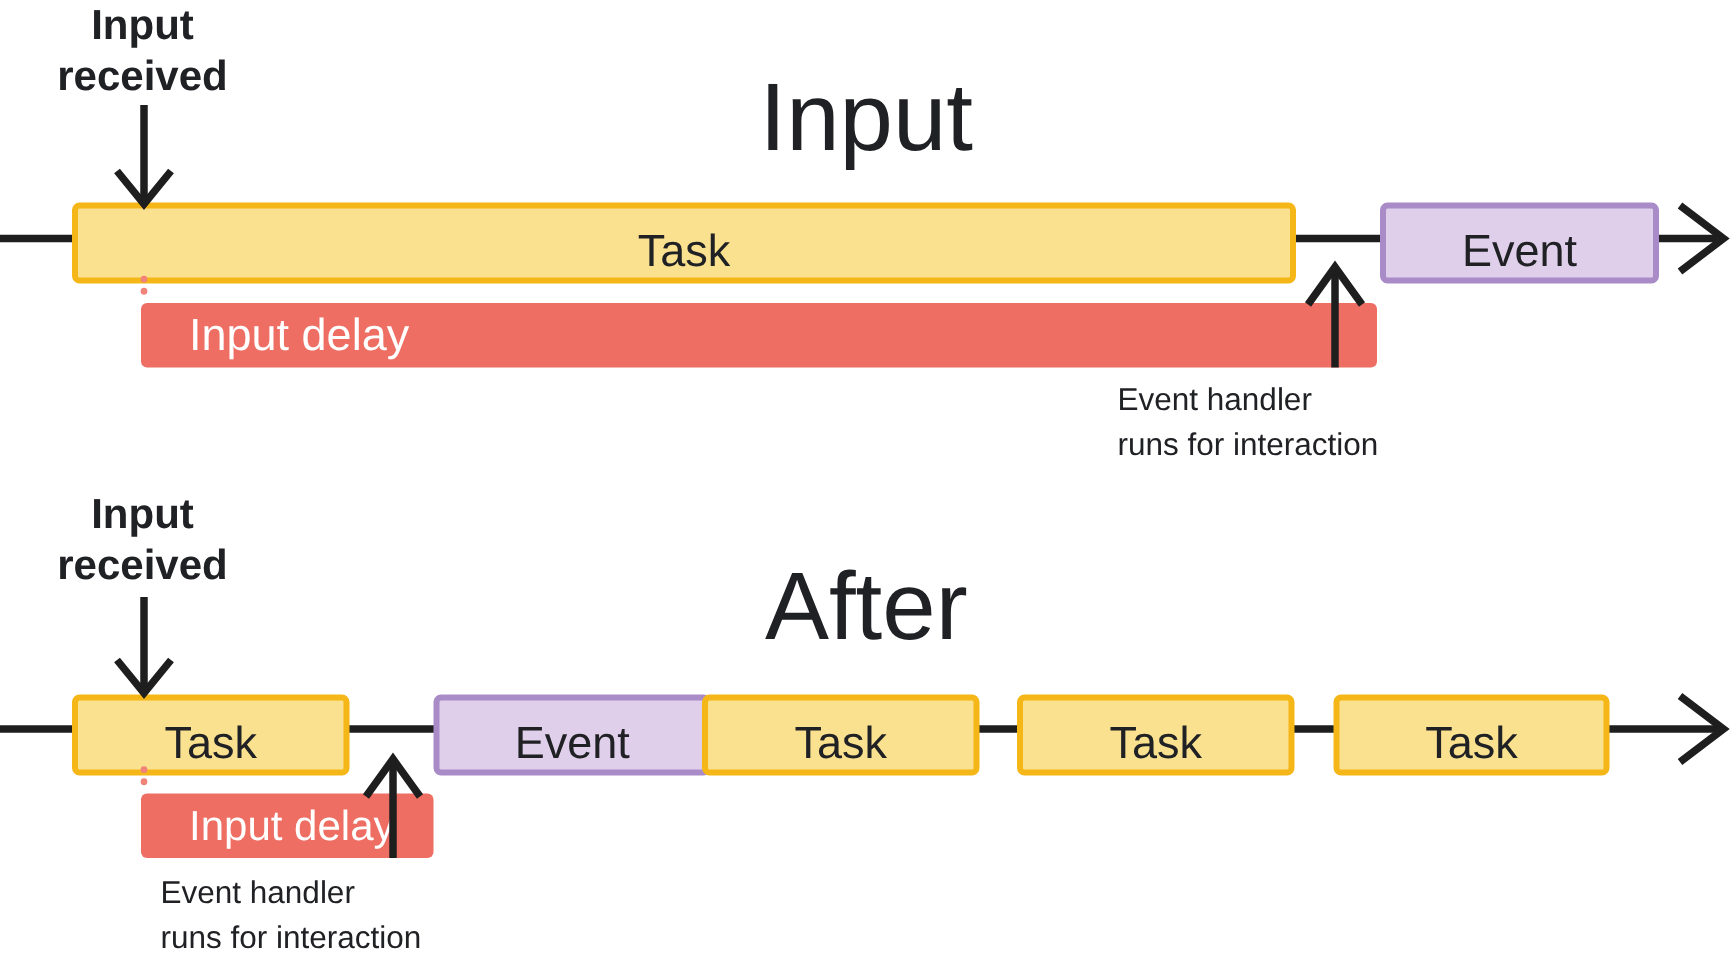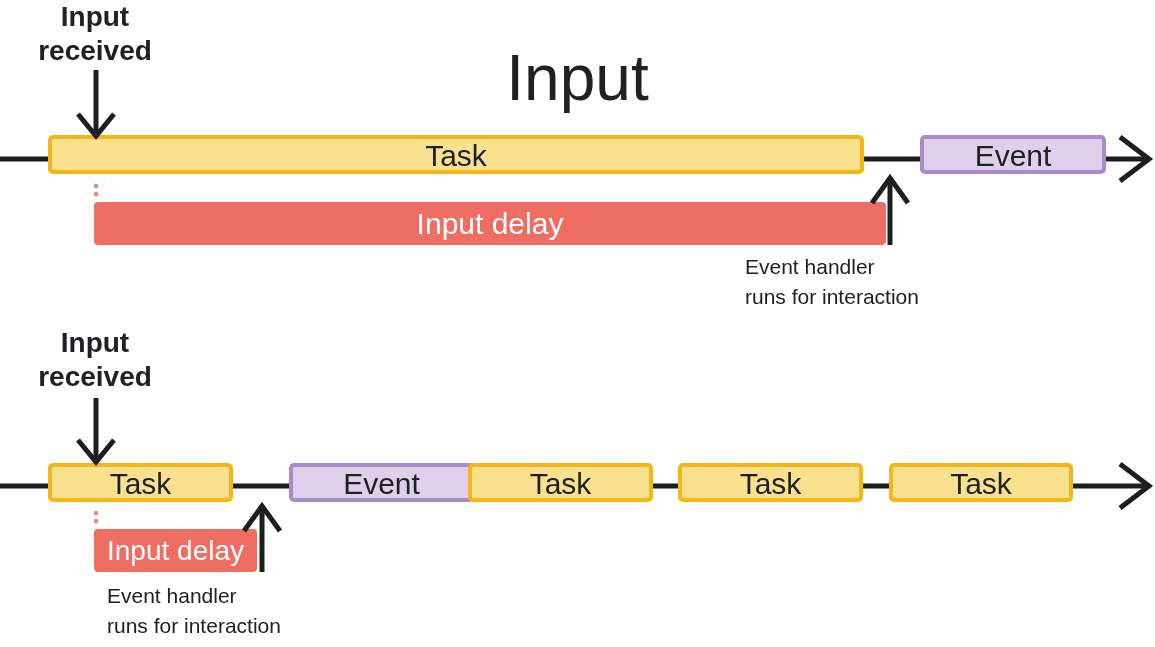--- a/index.html
+++ b/index.html
@@ -7,30 +7,30 @@
     position:relative;width:1155px;height:647px;overflow:hidden;
     background:#ffffff;font-family:"Liberation Sans",sans-serif;
   }
   svg.layer{position:absolute;left:0;top:0;width:1155px;height:647px;}
   svg.axes{z-index:0;}
   svg.arrows{z-index:3;}
   .stroke{stroke:var(--line,#1e1e1e);stroke-width:5;fill:none;stroke-linejoin:miter;}
   .dots{stroke:var(--dotted,#f0837a);stroke-width:4.5;fill:none;stroke-linecap:round;stroke-dasharray:0.1 8;}
 
   .bar{
-    position:absolute;height:39px;box-sizing:border-box;border-radius:5px;
-    display:flex;align-items:flex-start;justify-content:center;
+    position:absolute;height:54px;box-sizing:border-box;border-radius:5px;
+    display:flex;align-items:flex-end;justify-content:center;
     font-size:30px;color:var(--text,#202124);z-index:1;
   }
   .bar.task{background:var(--task-fill,#fae18f);border:4px solid var(--task-border,#f5b717);}
   .bar.event{background:var(--event-fill,#e0cfea);border:4px solid var(--event-border,#a98bc8);margin-left:31px;}
   .delay{
     position:absolute;height:43px;border-radius:4px;background:var(--delay-fill,#ee6e63);
-    display:flex;align-items:center;justify-content:center;
-    font-size:30px;color:var(--delay-text,#ffffff);z-index:1;
+    display:flex;align-items:center;
+    font-size:30px;color:var(--delay-text,#ffffff);z-index:1;padding-left:32px;
   }
   .delay.small{font-size:28px;}
   .title{
     position:absolute;left:0;width:100%;text-align:center;line-height:1;
     font-size:64px;color:var(--text,#202124);z-index:2;
   }
   .received{
     position:absolute;text-align:center;font-size:28px;line-height:34px;
     color:var(--text,#202124);z-index:2;font-weight:bold;
   }
@@ -71,20 +71,21 @@
 
   <div class="delay" style="left:94px;top:202px;width:792px;">
     <span>Input delay</span>
   </div>
 
   <div class="note" style="left:745px;top:252px;width:300px;">
     <div>Event handler</div>
     <div>runs for interaction</div>
   </div>
 
+  <div class="title" style="top:372px;">After</div>
 
   <div class="received" style="left:15px;top:326px;width:160px;">
     <div>Input</div>
     <div>received</div>
   </div>
 
   <div class="bar task" style="left:48px;top:463px;width:185px;">
     <span>Task</span>
   </div>
   <div class="bar event" style="left:258px;top:463px;width:185px;">

